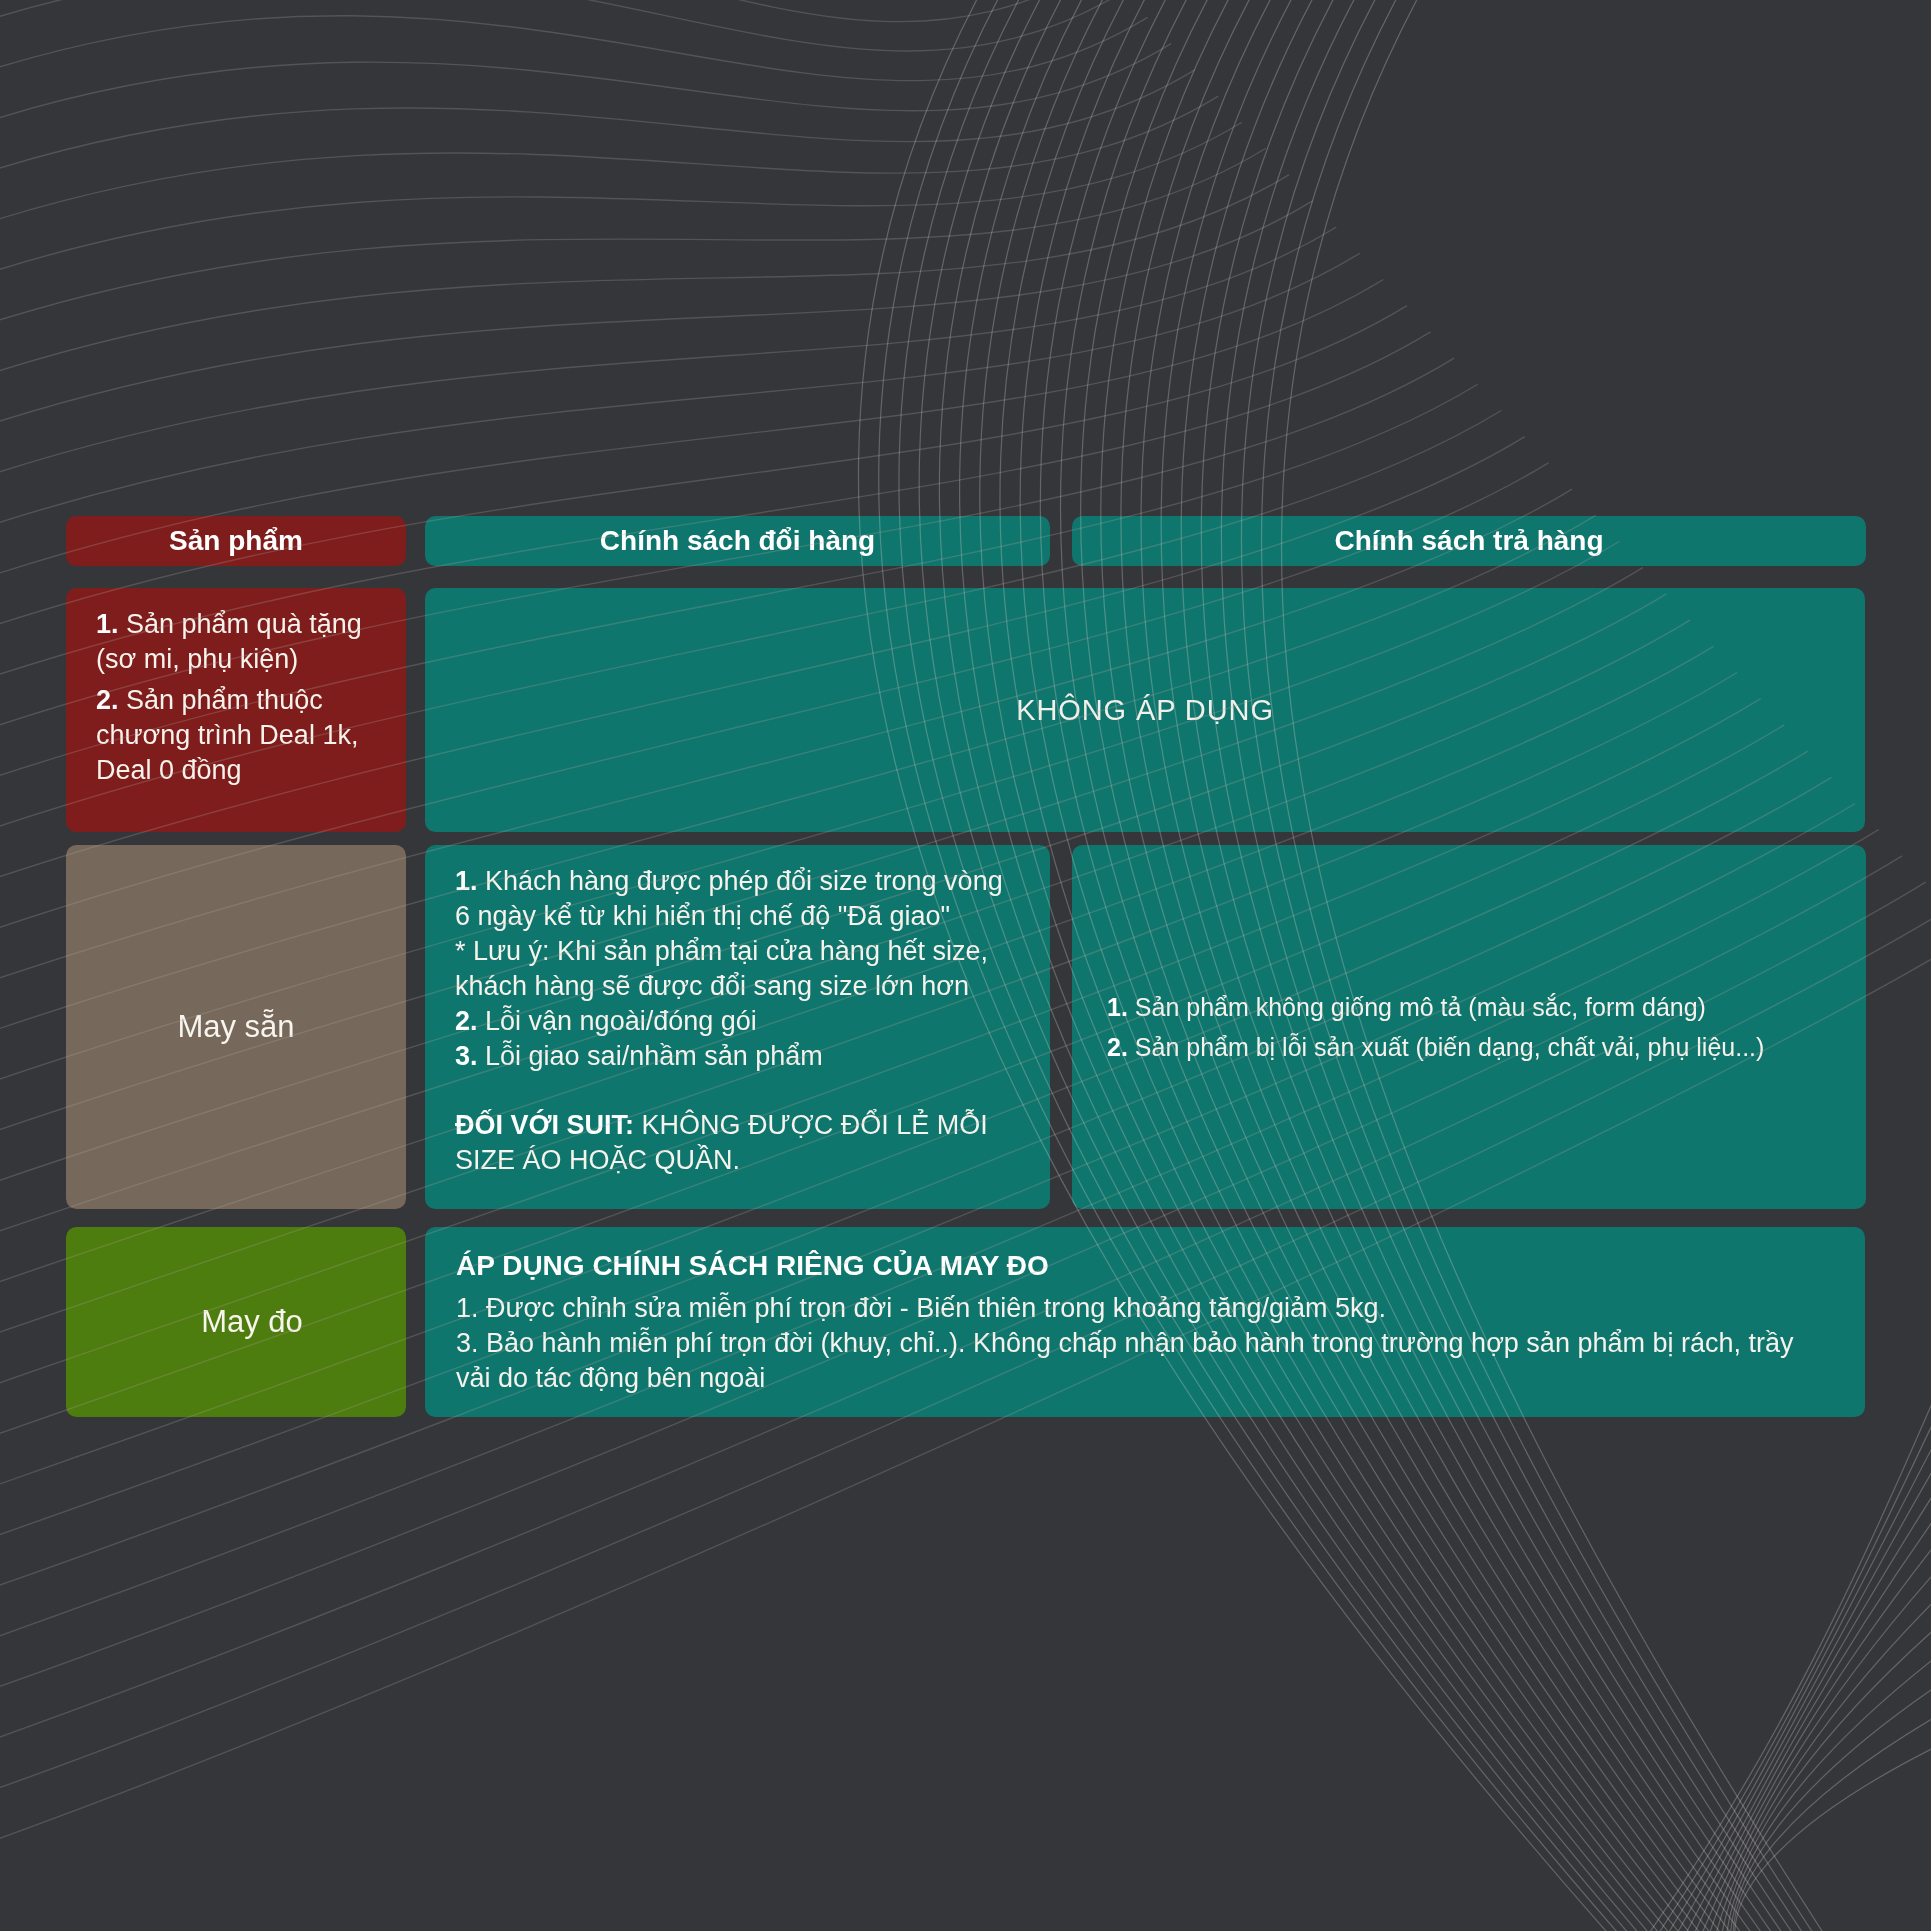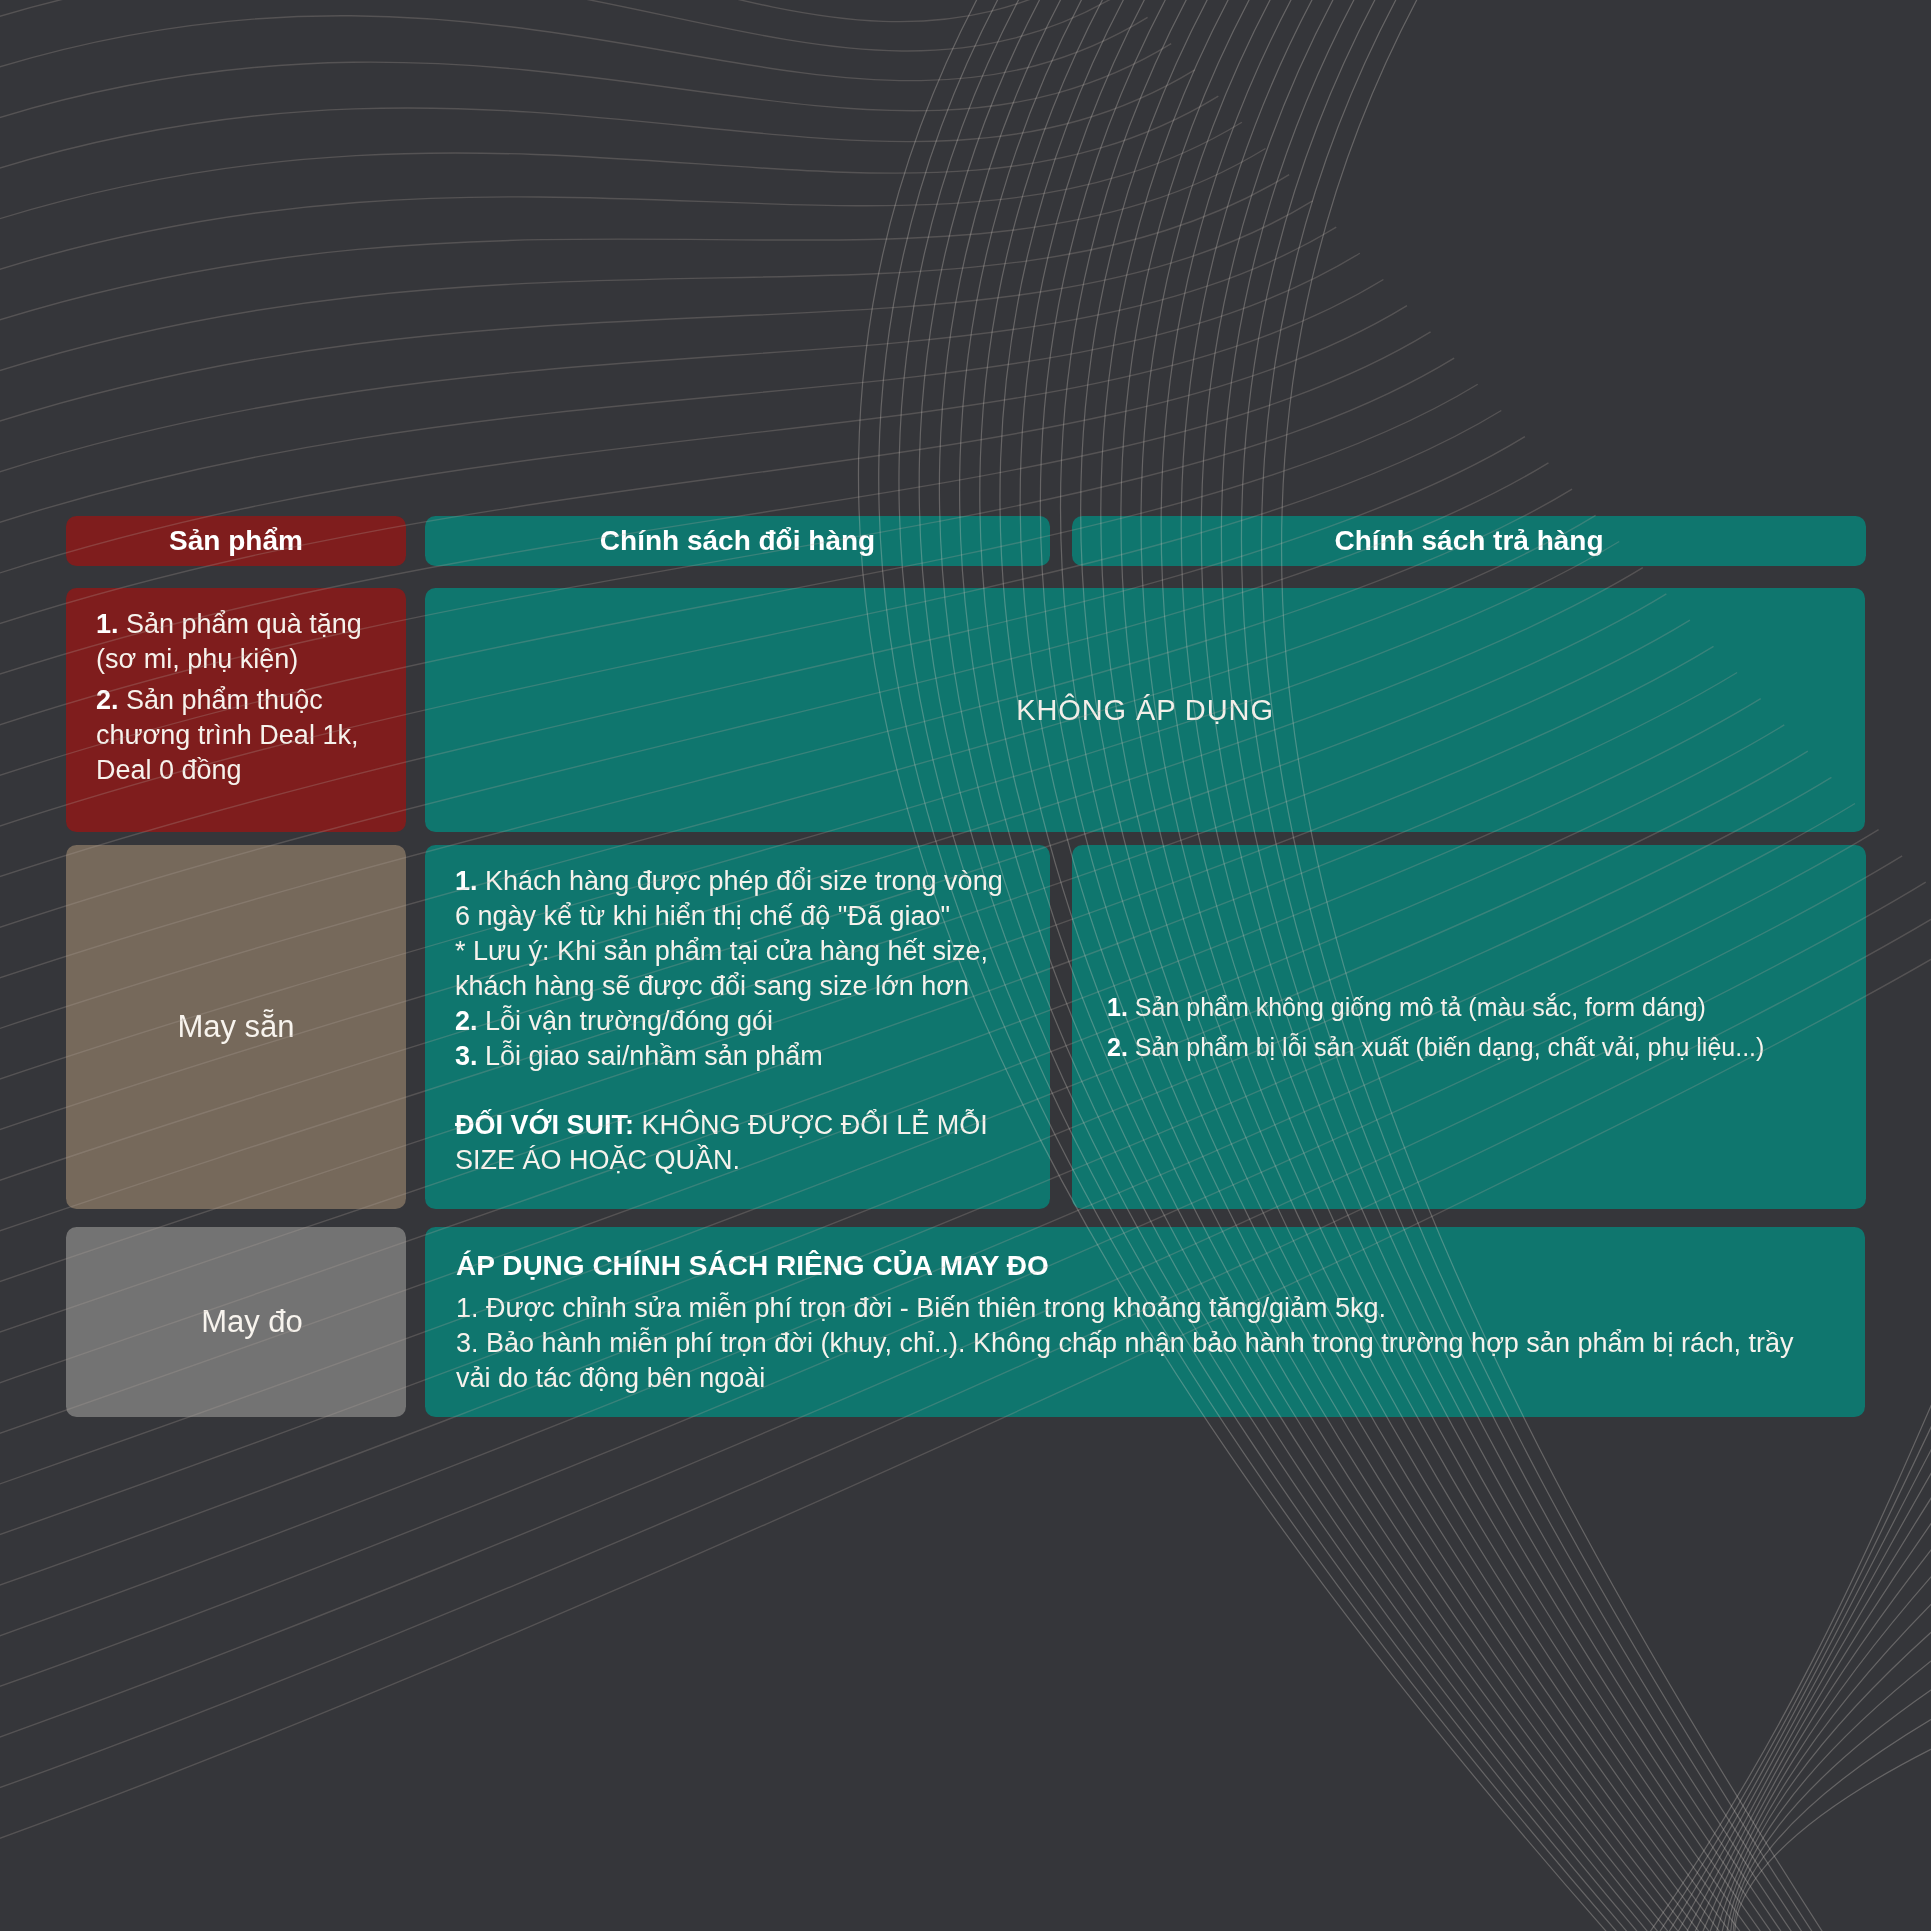--- a/index.html
+++ b/index.html
@@ -6,21 +6,21 @@
   body{
     width:1931px;height:1931px;position:relative;overflow:hidden;
     font-family:"Liberation Sans","DejaVu Sans",sans-serif;
     color:#f6f2ec;
   }
   #decor{position:absolute;left:0;top:0;width:1931px;height:1931px;z-index:5;pointer-events:none;}
   .cell{position:absolute;border-radius:10.5px;box-sizing:border-box;z-index:2;}
   .dark{background:#0f766e;}
   .brown{background:#7f1d1d;}
   .brown2{background:#76695b;}
-  .brown3{background:#737373;padding-left:32px;}
+  .brown3{background:#4d7c0f;padding-left:32px;}
   .hdr{display:flex;align-items:center;justify-content:center;
        font-weight:bold;font-size:28px;color:#ffffff;}
   .center-label{display:flex;align-items:center;justify-content:center;
        font-size:31px;color:#f8f4ee;}
   .vcenter{display:flex;flex-direction:column;justify-content:center;}
   .body-text{font-size:27px;line-height:1.3;color:#f6f2ec;}
   .pad{padding:19px 30px;}
   p{margin:0;}
   .gap-after{margin-bottom:6px;}
   .suit{margin-top:33px;}
@@ -118,21 +118,21 @@
   <p class="gap-after"><b>1.</b><span> Sản phẩm quà tặng (sơ mi, phụ kiện)</span></p>
   <p><b>2.</b><span> Sản phẩm thuộc chương trình Deal 1k, Deal 0 đồng</span></p>
 </div>
 <div class="cell dark apply-none" style="left:425px;top:588px;width:1440px;height:244px;">KHÔNG ÁP DỤNG</div>
 
 <div class="cell brown2 center-label" style="left:66px;top:845px;width:340px;height:364px;">May sẵn</div>
 
 <div class="cell dark pad body-text" style="left:425px;top:845px;width:625px;height:364px;">
   <p><b>1.</b><span> Khách hàng được phép đổi size trong vòng 6 ngày kể từ khi hiển thị chế độ "Đã giao"</span></p>
   <p><span>* Lưu ý: Khi sản phẩm tại cửa hàng hết size, khách hàng sẽ được đổi sang size lớn hơn</span></p>
-  <p><b>2.</b><span> Lỗi vận trường/đóng gói</span></p>
+  <p><b>2.</b><span> Lỗi vận ngoài/đóng gói</span></p>
   <p><b>3.</b><span> Lỗi giao sai/nhầm sản phẩm</span></p>
   <p class="suit"><b>ĐỐI VỚI SUIT:</b><span> KHÔNG ĐƯỢC ĐỔI LẺ MỖI SIZE ÁO HOẶC QUẦN.</span></p>
 </div>
 
 <div class="cell dark vcenter body-text" style="left:1072px;top:845px;width:794px;height:364px;padding:0 35px;font-size:25px;line-height:1.6;">
   <p class="nowrap"><b>1.</b><span> Sản phẩm không giống mô tả (màu sắc, form dáng)</span></p>
   <p class="nowrap"><b>2.</b><span> Sản phẩm bị lỗi sản xuất (biến dạng, chất vải, phụ liệu...)</span></p>
 </div>
 
 <div class="cell brown3 center-label" style="left:66px;top:1227px;width:340px;height:190px;">May đo</div>

